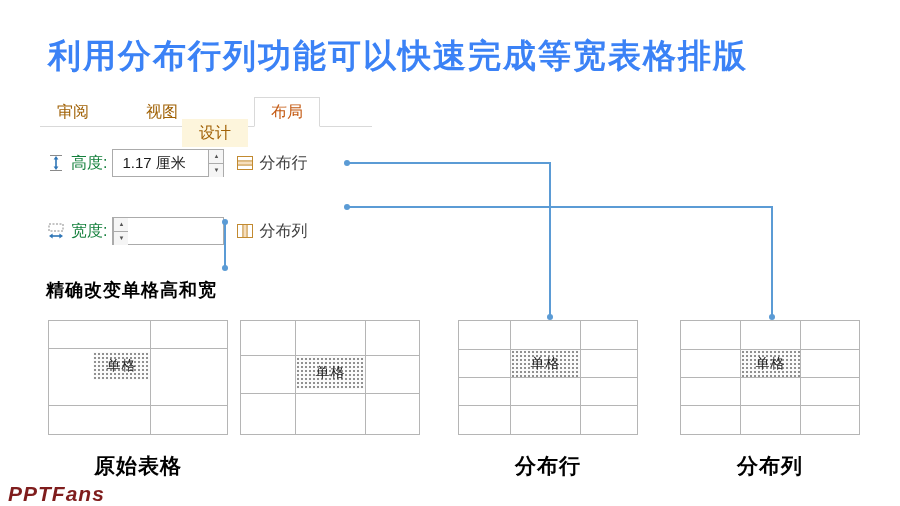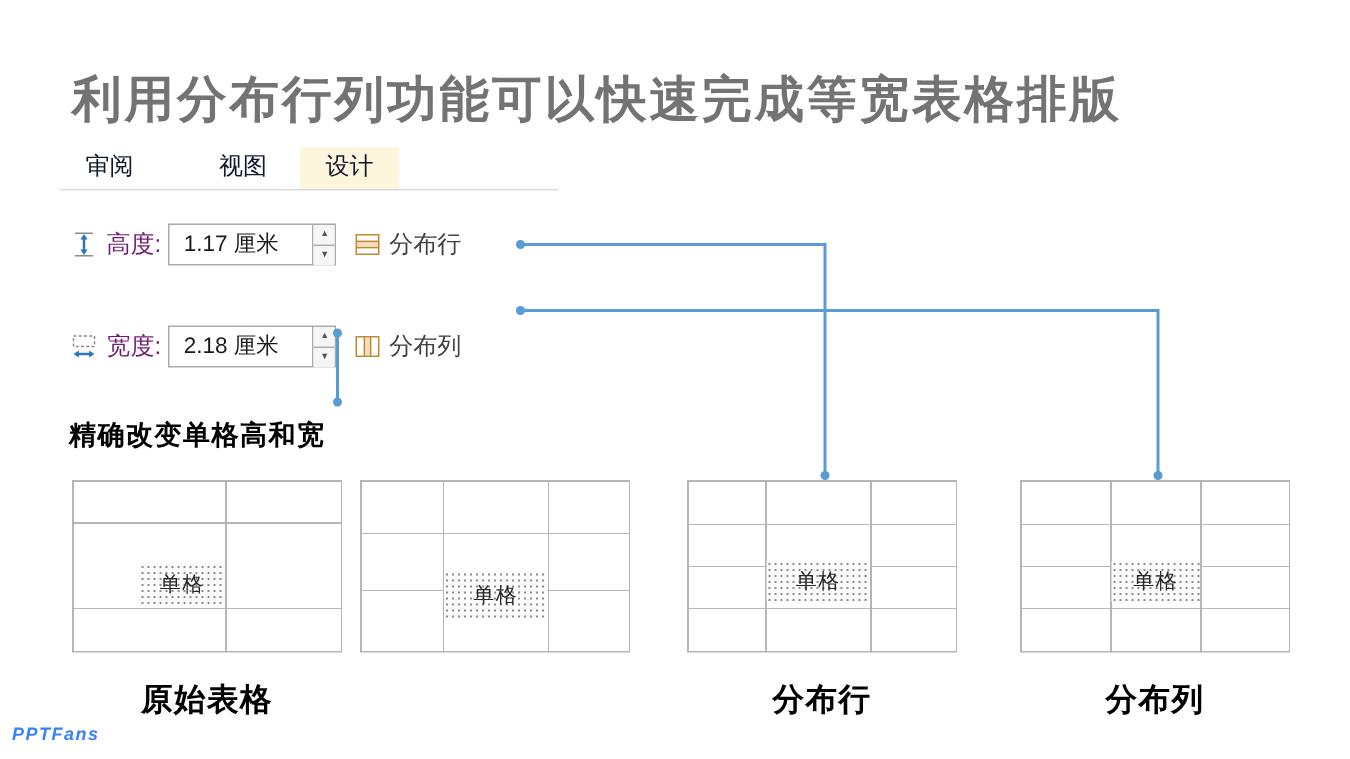--- a/index.html
+++ b/index.html
@@ -1,37 +1,37 @@
 <!DOCTYPE html>
 <html><head>
 <meta charset="utf-8">
 <style>
   * { margin:0; padding:0; box-sizing:border-box; }
   html,body { background:#fff; }
   body { font-family:"Liberation Sans","DejaVu Sans",sans-serif; }
   .canvas { position:relative; width:900px; height:506px; background:#ffffff; overflow:hidden; }
 
   
-  .page-title { position:absolute; left:48px; top:44px; font-size:33px; font-weight:bold; color:#737373; letter-spacing:2px; white-space:nowrap;font-family:Liberation Mono, monospace; }
+  .page-title { position:absolute; left:48px; top:34px; font-size:33px; font-weight:bold; color:#3b82f6; letter-spacing:2px; white-space:nowrap;font-family:Liberation Mono, monospace; }
 
   
-  .tab { position:absolute; top:98px; height:28px; line-height:28px; width:66px; text-align:center; font-size:16px; color:#0f172a; cursor:default; }
+  .tab { position:absolute; top:98px; height:28px; line-height:28px; width:66px; text-align:center; font-size:16px; color:#a16207; cursor:default; }
   .tab-review { left:40px; }
   .tab-view   { left:112px;text-align:right; }
-  .tab-design { left:200px; background:#fdf5dc; }
+  .tab-design { left:182px; background:#fdf5dc;margin-top:21px; }
   .tab-layout { left:254px; top:97px; height:30px; line-height:28px; background:#fff;
                 border:1px solid #d9d9d9; border-bottom:1px solid #fff; color:#c45911; z-index:2; }
   .tab-underline { position:absolute; left:40px; top:126px; width:332px; height:1px; background:#d9d9d9; }
 
   
   .ctrl-row { position:absolute; left:46px; display:flex; align-items:center; height:30px; }
   .row-height { top:148px; }
   .row-width  { top:192px;margin-top:24px; }
   .ctrl-icon { width:20px; height:20px; display:inline-block; }
-  .ctrl-label { font-size:16px; color:#701a75; margin:0 5px 0 5px; white-space:nowrap; }
+  .ctrl-label { font-size:16px; color:#15803d; margin:0 5px 0 5px; white-space:nowrap; }
   .spin-input { display:flex; width:112px; height:28px; border:1px solid #ababab; background:#fff; }
   .spin-value { flex:1; font-size:15px; color:#1a1a1a; padding-left:9px; line-height:26px; white-space:nowrap; overflow:hidden; }
   .spin-btns  { width:15px; border-left:1px solid #ababab; display:flex; flex-direction:column; }
   .spin-up,.spin-down { flex:1; font-size:6px; color:#555; text-align:center; line-height:13px; background:#f5f5f5; cursor:default; }
   .spin-down { border-top:1px solid #ababab; }
   .dist-icon { margin-left:12px; width:18px; height:18px; display:inline-block; }
   .cmd-label { font-size:16px; color:#404040; margin-left:5px; white-space:nowrap; cursor:default; }
 
   
   .section-heading { position:absolute; left:46px; top:278px; font-size:18px; font-weight:bold; color:#000; letter-spacing:1px; }
@@ -40,44 +40,45 @@
   .connectors { position:absolute; left:0; top:0; pointer-events:none; z-index:1; }
 
   
   .tbl { position:absolute; top:320px; width:180px; height:115px; }
   .tbl-1 { left:48px; } .tbl-2 { left:240px; } .tbl-3 { left:458px; } .tbl-4 { left:680px; }
   .tbl svg { position:absolute; left:0; top:0; }
   .cell-shade { position:absolute; display:flex; align-items:center; justify-content:center;
     font-size:14px; color:#262626; letter-spacing:1px;
     background-color:#fbfbfb;
     background-image:radial-gradient(#8c8c8c 0.7px, rgba(0,0,0,0) 0.9px);
-    background-size:4px 4px;margin-top:24px; }
+    background-size:4px 4px; }
   .shade-1 { left:45px; top:32px; width:57px; height:28px; }
   .shade-2 { left:56px; top:37px; width:69px; height:32px; }
   .shade-3 { left:53px; top:30px; width:69px; height:27px; }
   .shade-4 { left:61px; top:30px; width:59px; height:27px; }
 
   
   .tbl-caption { position:absolute; top:452px; width:180px; text-align:center; font-size:21px; font-weight:bold; color:#000; letter-spacing:1px; }
   .cap-1 { left:48px; } .cap-2 { left:240px; } .cap-3 { left:458px; } .cap-4 { left:680px; }
 
   
-  .watermark { position:absolute; left:8px; top:482px; font-size:12px; font-weight:bold; font-style:italic; color:#3b82f6; letter-spacing:1px; }
+  .watermark { position:absolute; left:8px; top:482px; font-size:21px; font-weight:bold; font-style:italic; color:#7f1d1d; letter-spacing:1px; }
 </style>
 </head>
 <body>
 
 <div class="canvas">
 
   <div class="page-title">利用分布行列功能可以快速完成等宽表格排版</div>
 
   <div class="tab-underline"></div>
   <div class="tab tab-review">审阅</div>
   <div class="tab tab-view">视图</div>
   <div class="tab tab-design">设计</div>
+  <div class="tab tab-layout">布局</div>
 
   <div class="ctrl-row row-height">
     <svg class="ctrl-icon" viewBox="0 0 20 20">
       <line x1="4" y1="2.5" x2="16" y2="2.5" stroke="#8a8a8a" stroke-width="1"></line>
       <line x1="4" y1="17.5" x2="16" y2="17.5" stroke="#8a8a8a" stroke-width="1"></line>
       <line x1="10" y1="5" x2="10" y2="15" stroke="#2e75b6" stroke-width="1.6"></line>
       <path d="M10 3 L7.6 6.6 L12.4 6.6 Z" fill="#2e75b6"></path>
       <path d="M10 17 L7.6 13.4 L12.4 13.4 Z" fill="#2e75b6"></path>
     </svg>
     <span class="ctrl-label">高度:</span>
@@ -99,21 +100,20 @@
 
   <div class="ctrl-row row-width">
     <svg class="ctrl-icon" viewBox="0 0 20 20">
       <rect x="3" y="3" width="14" height="7" fill="none" stroke="#8a8a8a" stroke-width="1" stroke-dasharray="2 1.5"></rect>
       <line x1="5" y1="15" x2="15" y2="15" stroke="#2e75b6" stroke-width="1.6"></line>
       <path d="M3 15 L6.6 12.6 L6.6 17.4 Z" fill="#2e75b6"></path>
       <path d="M17 15 L13.4 12.6 L13.4 17.4 Z" fill="#2e75b6"></path>
     </svg>
     <span class="ctrl-label">宽度:</span>
     <span class="spin-input">
-      <span class="spin-value">2.18 厘米</span>
       <span class="spin-btns">
         <span class="spin-up">▲</span>
         <span class="spin-down">▼</span>
       </span>
     </span>
     <svg class="dist-icon" viewBox="0 0 18 18">
       <rect x="7" y="3" width="4" height="12" fill="#f6debc"></rect>
       <rect x="1.5" y="2.5" width="15" height="13" fill="none" stroke="#c28a30" stroke-width="1"></rect>
       <line x1="6.9" y1="2.5" x2="6.9" y2="15.5" stroke="#c28a30" stroke-width="1"></line>
       <line x1="11.1" y1="2.5" x2="11.1" y2="15.5" stroke="#c28a30" stroke-width="1"></line>

